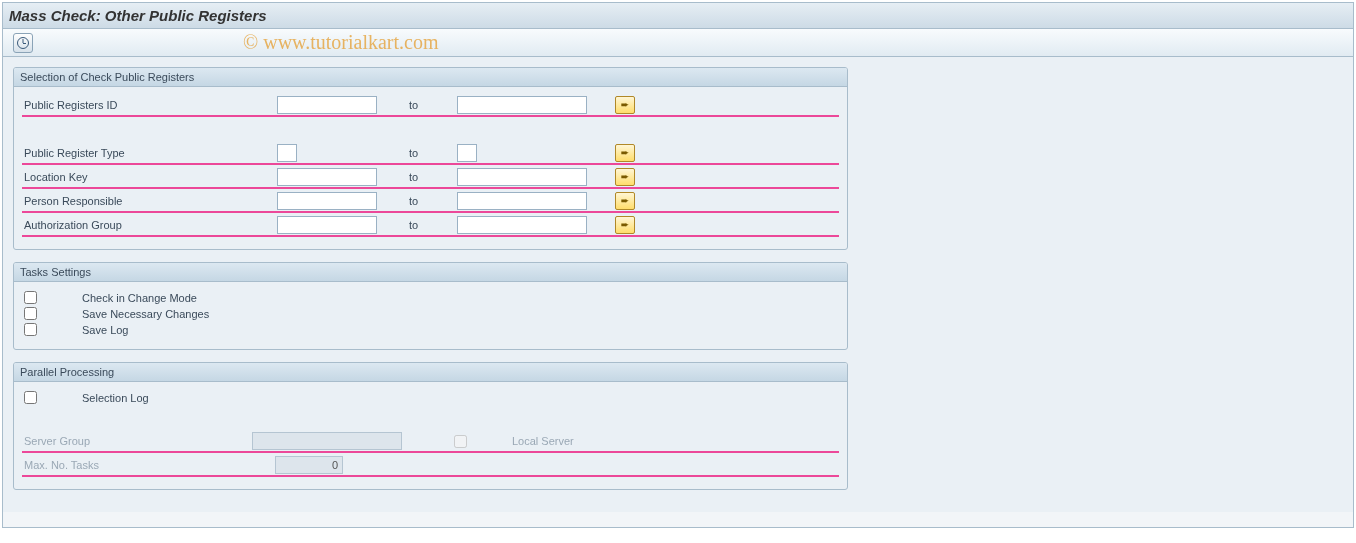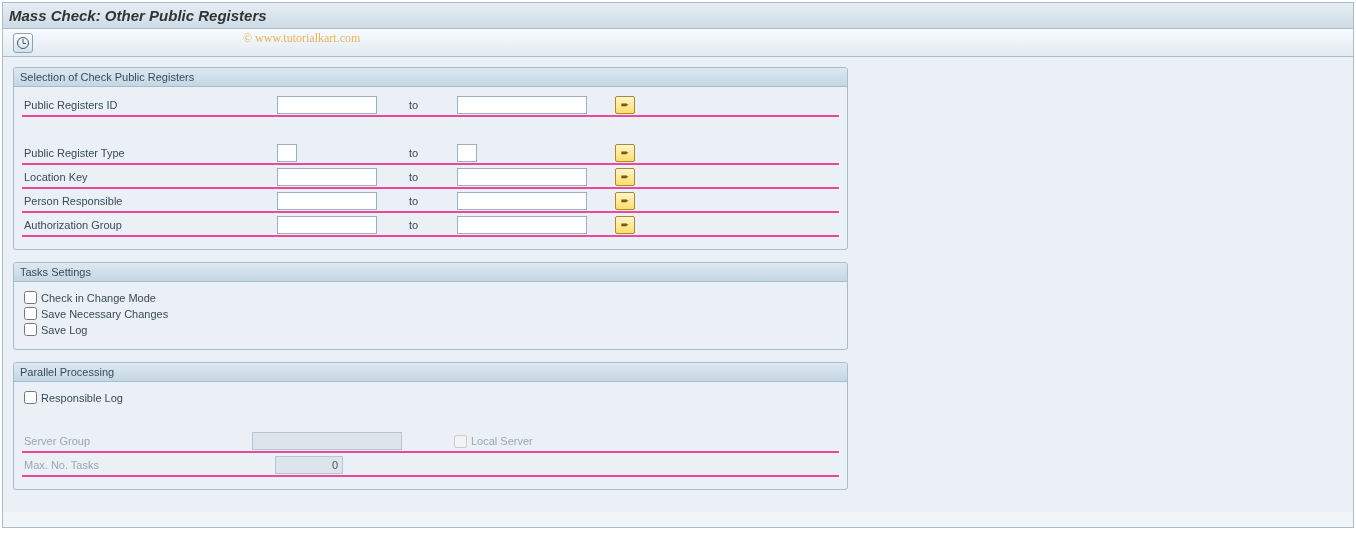--- a/index.html
+++ b/index.html
@@ -68,21 +68,21 @@
       height: 1px;
       background: #3a5a7a;
       top: 50%;
       left: 50%;
     }
     .watermark {
       position: absolute;
       left: 240px;
       top: 2px;
       color: #e6a848;
-      font-size: 12px;
+      font-size: 20px;
       font-family: Georgia, serif;
       opacity: 0.85;
       pointer-events: none;
     }
     .content-area {
       padding: 10px;
       background: #eaf0f5;
     }
     .group-box {
       border: 1px solid #a8bccb;
@@ -175,20 +175,21 @@
     }
     .checkbox-input {
       width: 13px;
       height: 13px;
       margin-right: 4px;
       accent-color: #5a7a9a;
     }
     .checkbox-label {
       font-size: 11px;
       color: #3a4a5a;
+      margin-left: 41px;
     }
     .checkbox-label.disabled {
       color: #9aa8b5;
     }
     .from-cell { width: 120px; }
   </style>
 </head>
 <body>
 
 <div class="app-container">
@@ -304,21 +305,21 @@
 
       </div>
     </div>
 
     <div class="group-box">
       <div class="group-header">Parallel Processing</div>
       <div class="group-body">
 
         <div class="checkbox-row">
           <input type="checkbox" class="checkbox-input" style="">
-          <span class="checkbox-label">Responsible Log</span>
+          <span class="checkbox-label">Selection Log</span>
         </div>
 
         <div class="form-row spacer"></div>
 
 
         <div class="form-row with-border">
           <div class="row-label disabled" style="width:230px">Server Group</div>
           <div class="input-cell" style="width:200px">
               <input type="text" disabled="" class="text-input" style="width: 150px;" value="">
             </div>

